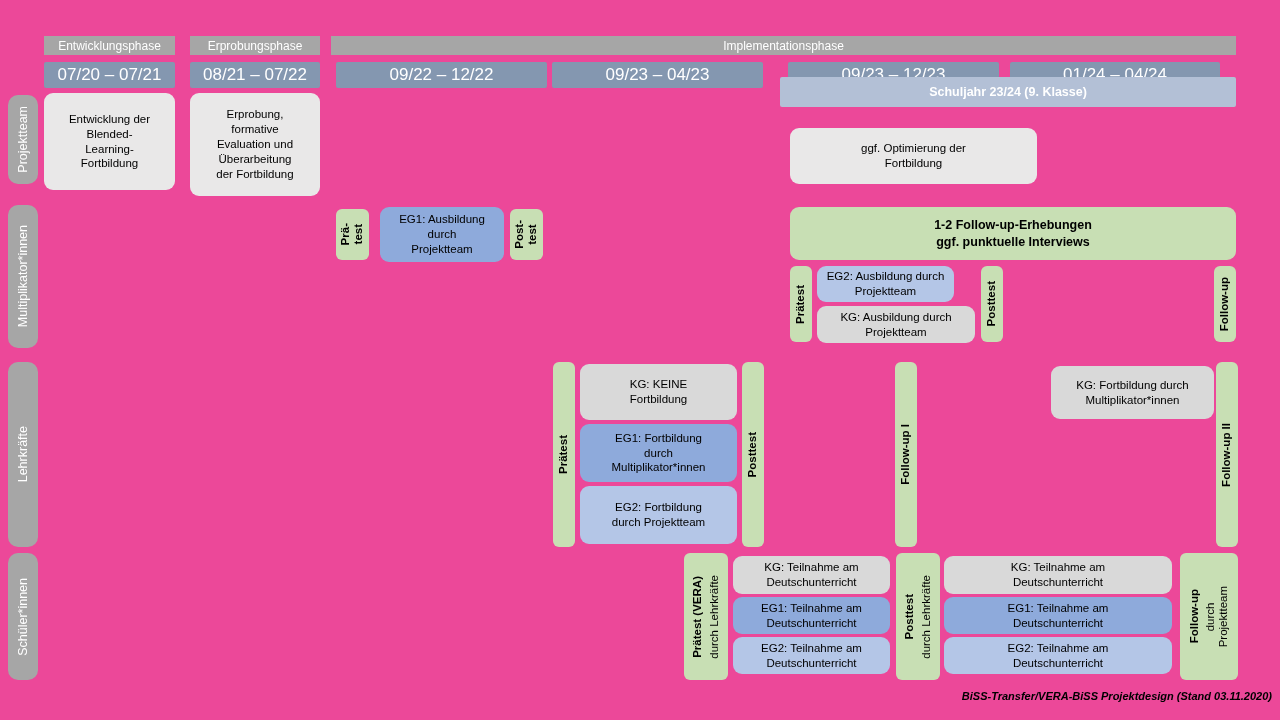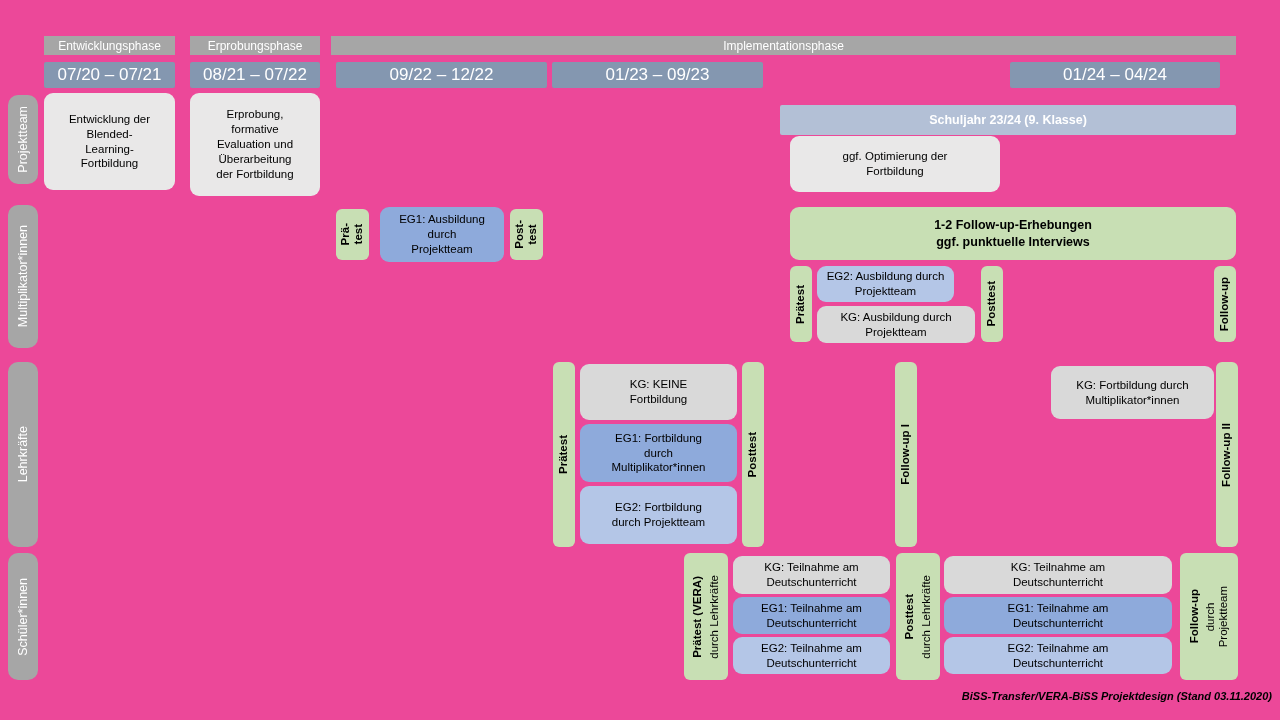--- a/index.html
+++ b/index.html
@@ -42,24 +42,25 @@
 
 <div class="canvas">
 
   <div class="abs bar phase" style="left:44px;top:36px;width:131px;height:19px">Entwicklungsphase</div>
   <div class="abs bar phase" style="left:190px;top:36px;width:130px;height:19px">Erprobungsphase</div>
   <div class="abs bar phase" style="left:331px;top:36px;width:905px;height:19px">Implementationsphase</div>
 
   <div class="abs bar date" style="left:44px;top:62px;width:131px;height:26px">07/20 – 07/21</div>
   <div class="abs bar date" style="left:190px;top:62px;width:130px;height:26px">08/21 – 07/22</div>
   <div class="abs bar date" style="left:336px;top:62px;width:211px;height:26px">09/22 – 12/22</div>
-  <div class="abs bar date" style="left:552px;top:62px;width:211px;height:26px">01/23 – 09/23</div>
+  <div class="abs bar date" style="left:552px;top:62px;width:211px;height:26px">09/23 – 04/23</div>
+  <div class="abs bar date" style="left:788px;top:62px;width:211px;height:26px">09/23 – 12/23</div>
   <div class="abs bar date" style="left:1010px;top:62px;width:210px;height:26px">01/24 – 04/24</div>
 
-  <div class="abs bar sy" style="left:780px;top:105px;width:456px;height:30px">Schuljahr 23/24 (9. Klasse)</div>
+  <div class="abs bar sy" style="left:780px;top:77px;width:456px;height:30px">Schuljahr 23/24 (9. Klasse)</div>
 
   <div class="abs rowlabel" style="left:8px;top:95px;width:30px;height:89px">
     <span class="vtext">Projektteam</span>
   </div>
   <div class="abs rowlabel" style="left:8px;top:205px;width:30px;height:143px">
     <span class="vtext">Multiplikator*innen</span>
   </div>
   <div class="abs rowlabel" style="left:8px;top:362px;width:30px;height:185px">
     <span class="vtext">Lehrkräfte</span>
   </div>
@@ -69,21 +70,21 @@
 
   <div class="abs box gray-l" style="left:44px;top:93px;width:131px;height:97px">Entwicklung der
 Blended-
 Learning-
 Fortbildung</div>
   <div class="abs box gray-l" style="left:190px;top:93px;width:130px;height:103px">Erprobung,
 formative
 Evaluation und
 Überarbeitung
 der Fortbildung</div>
-  <div class="abs box gray-l" style="left:790px;top:136px;width:210px;height:56px">ggf. Optimierung der
+  <div class="abs box gray-l" style="left:790px;top:128px;width:247px;height:56px">ggf. Optimierung der
 Fortbildung</div>
 
   <div class="abs vbar green" style="left:336px;top:209px;width:33px;height:51px">
     <span class="vtext">Prä-
 test</span>
   </div>
   <div class="abs box blue" style="left:380px;top:207px;width:124px;height:55px">EG1: Ausbildung
 durch
 Projektteam</div>
   <div class="abs vbar green" style="left:510px;top:209px;width:33px;height:51px">

